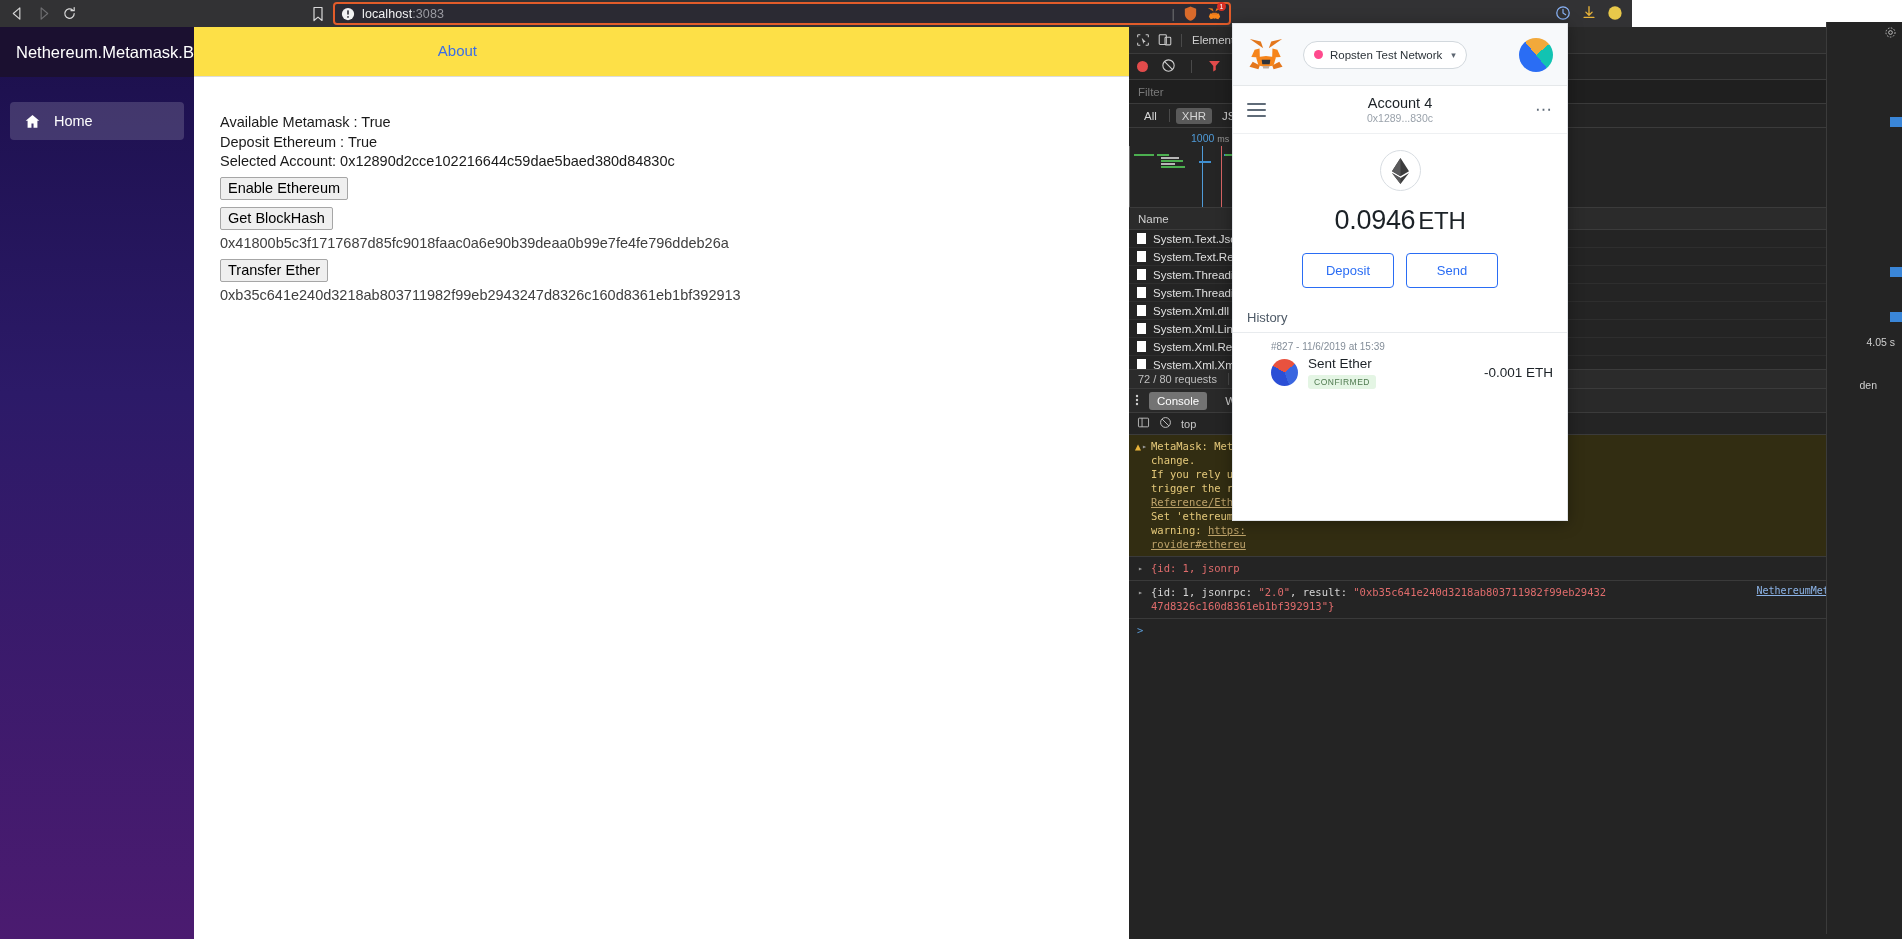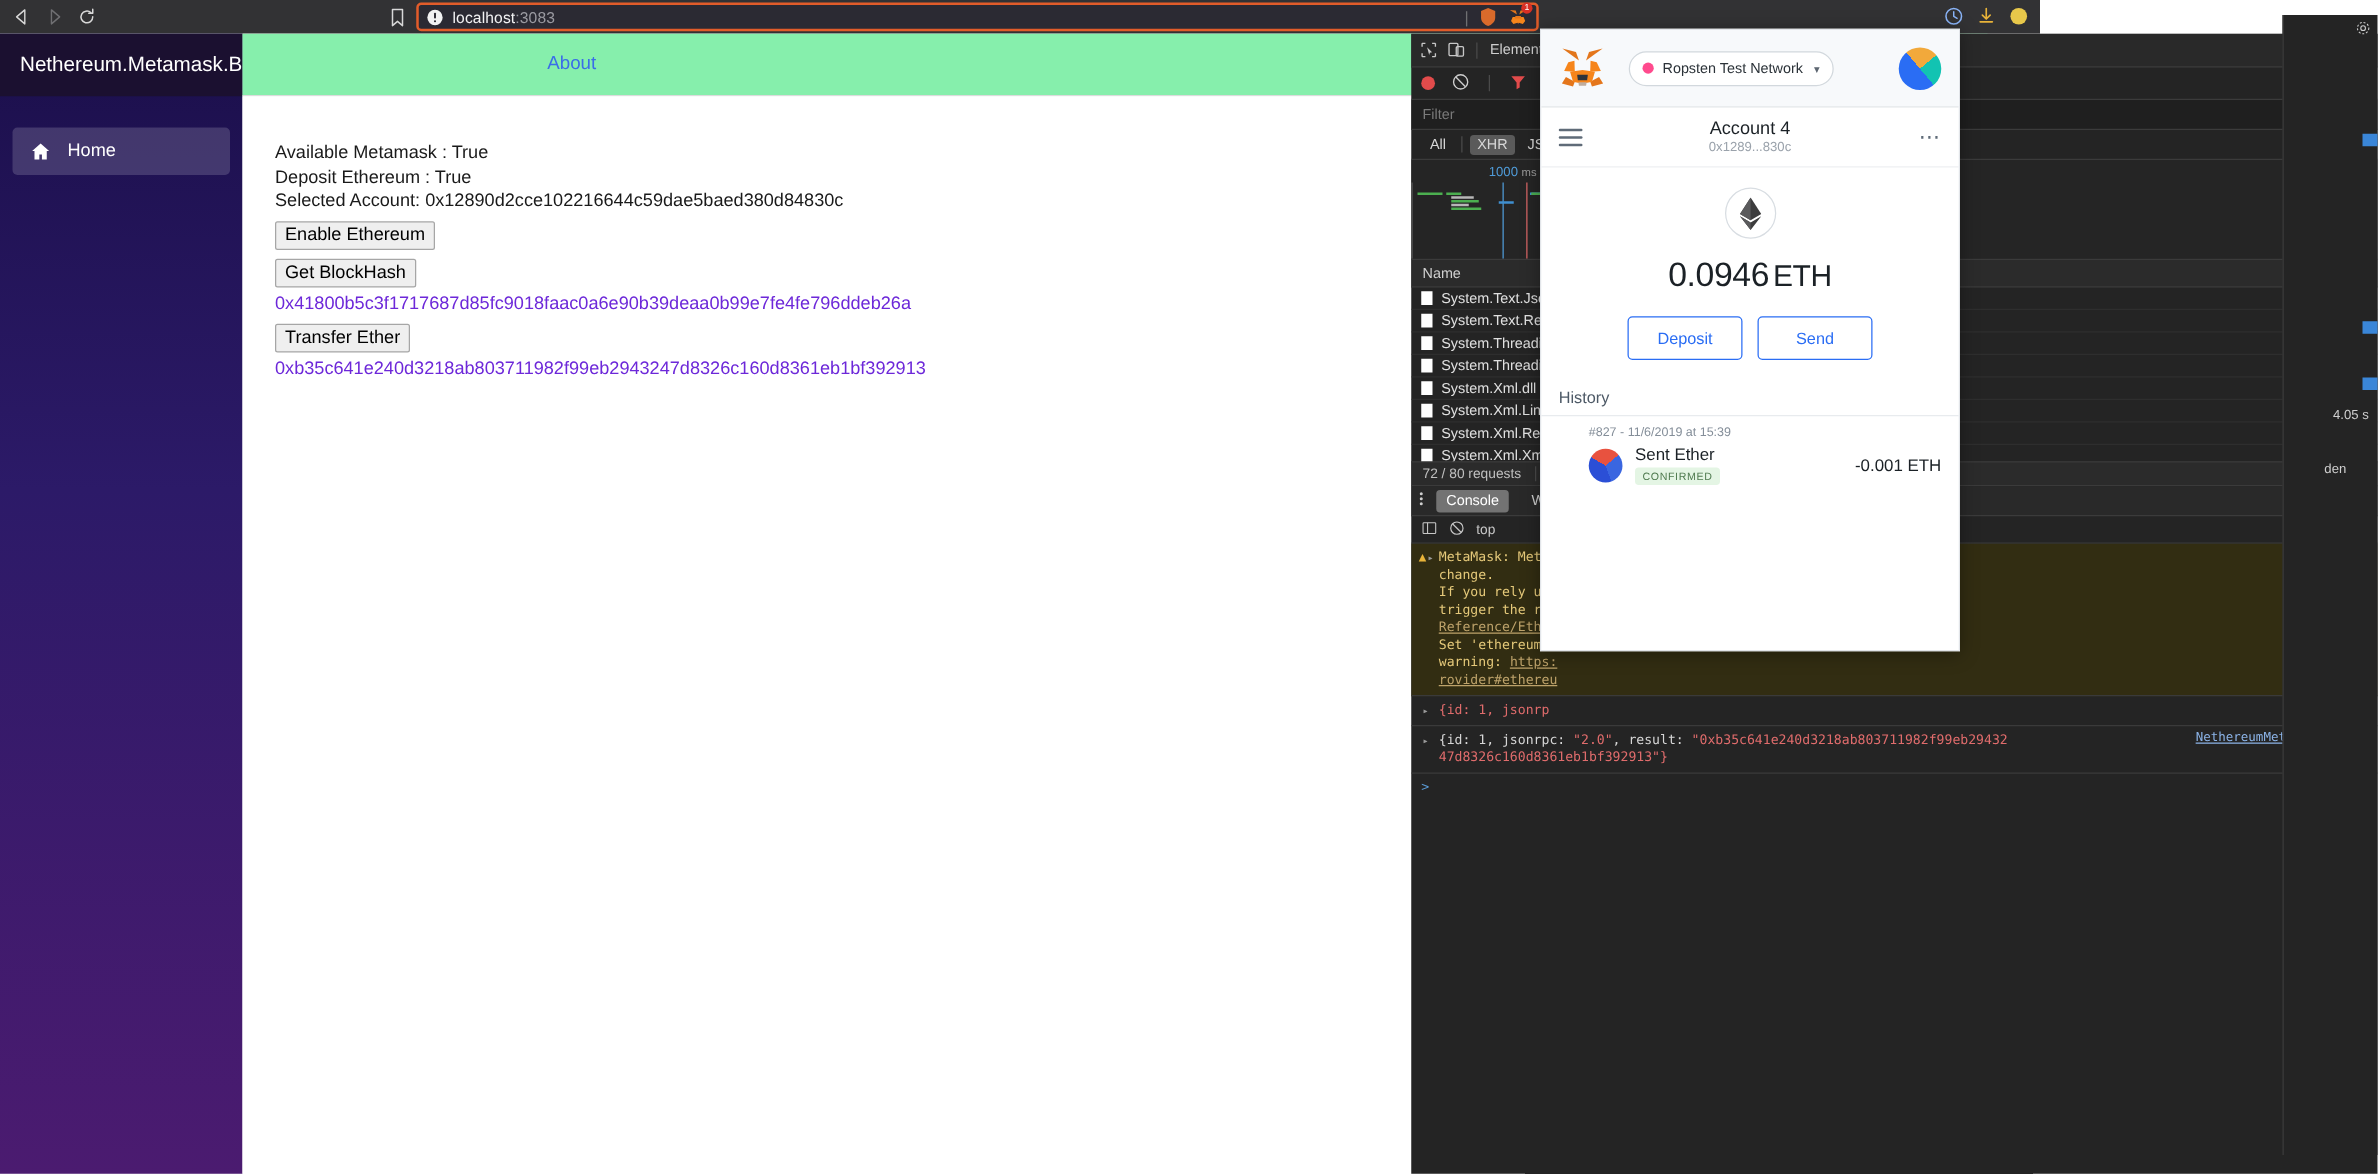--- a/index.html
+++ b/index.html
@@ -95,41 +95,41 @@
     display: flex; align-items: center;
     padding-left: 14px;
     cursor: pointer;
   }
   #nav-home .hicon { width: 17px; height: 17px; color: #fff; margin-right: 13px; }
   #nav-home-label { color: #ffffff; font-size: 14.5px; }
 
   #topbar {
     position: absolute; left: 194px; top: 0;
     width: 1396px; height: 50px;
-    background: #86efac;
+    background: #fde047;
     border-bottom: 1px solid #dcdcdc;
   }
   #about-link {
     position: absolute; right: 1113px; top: 15px;
     color: #3a6ee8; font-size: 15px;
     text-decoration: none; cursor: pointer;
   }
 
   #content {
     position: absolute; left: 194px; top: 50px;
     width: 1708px; height: 862px;
     background: #ffffff;
     padding: 36px 0 0 26px;
   }
   .status-line {
     font-size: 14.5px; color: #1a1a1a;
     line-height: 19.5px; margin: 0 0 0 0;
   }
   .hash-line {
-    font-size: 14.5px; color: #6d28d9;
+    font-size: 14.5px; color: #404040;
     line-height: 22px;
   }
   .app-btn {
     display: inline-block;
     font-family: "Liberation Sans", sans-serif;
     font-size: 14.5px; color: #000;
     background: #efefef;
     border: 1px solid #a6a6a6;
     border-radius: 2px;
     padding: 2px 7px 3px 7px;
@@ -252,21 +252,21 @@
     position: absolute; right: 7px; top: 3px;
     color: #8cb4e8; text-decoration: underline; font-size: 10px;
   }
   #console-prompt {
     padding: 5px 6px 5px 22px; position: relative; color: #d0d0d0;
   }
   #console-prompt .chev { position: absolute; left: 8px; top: 4px; color: #5b9bd5; }
 
   
   #dt-rightsliver {
-    position: absolute; right: 0; top: 12px;
+    position: absolute; right: 0; top: 22px;
     width: 76px; height: 912px;
     background: #242424; border-left: 1px solid #3b3b3b;
   }
   .sliver-txt { color: #cfcfcf; font-size: 10.5px; padding: 4px 5px; }
   .sliver-blue { position: absolute; right: 0; width: 12px; height: 10px; background: #3a86d8; }
 
   
   #metamask {
     position: absolute; left: 1232px; top: 23px;
     width: 336px; height: 498px;

